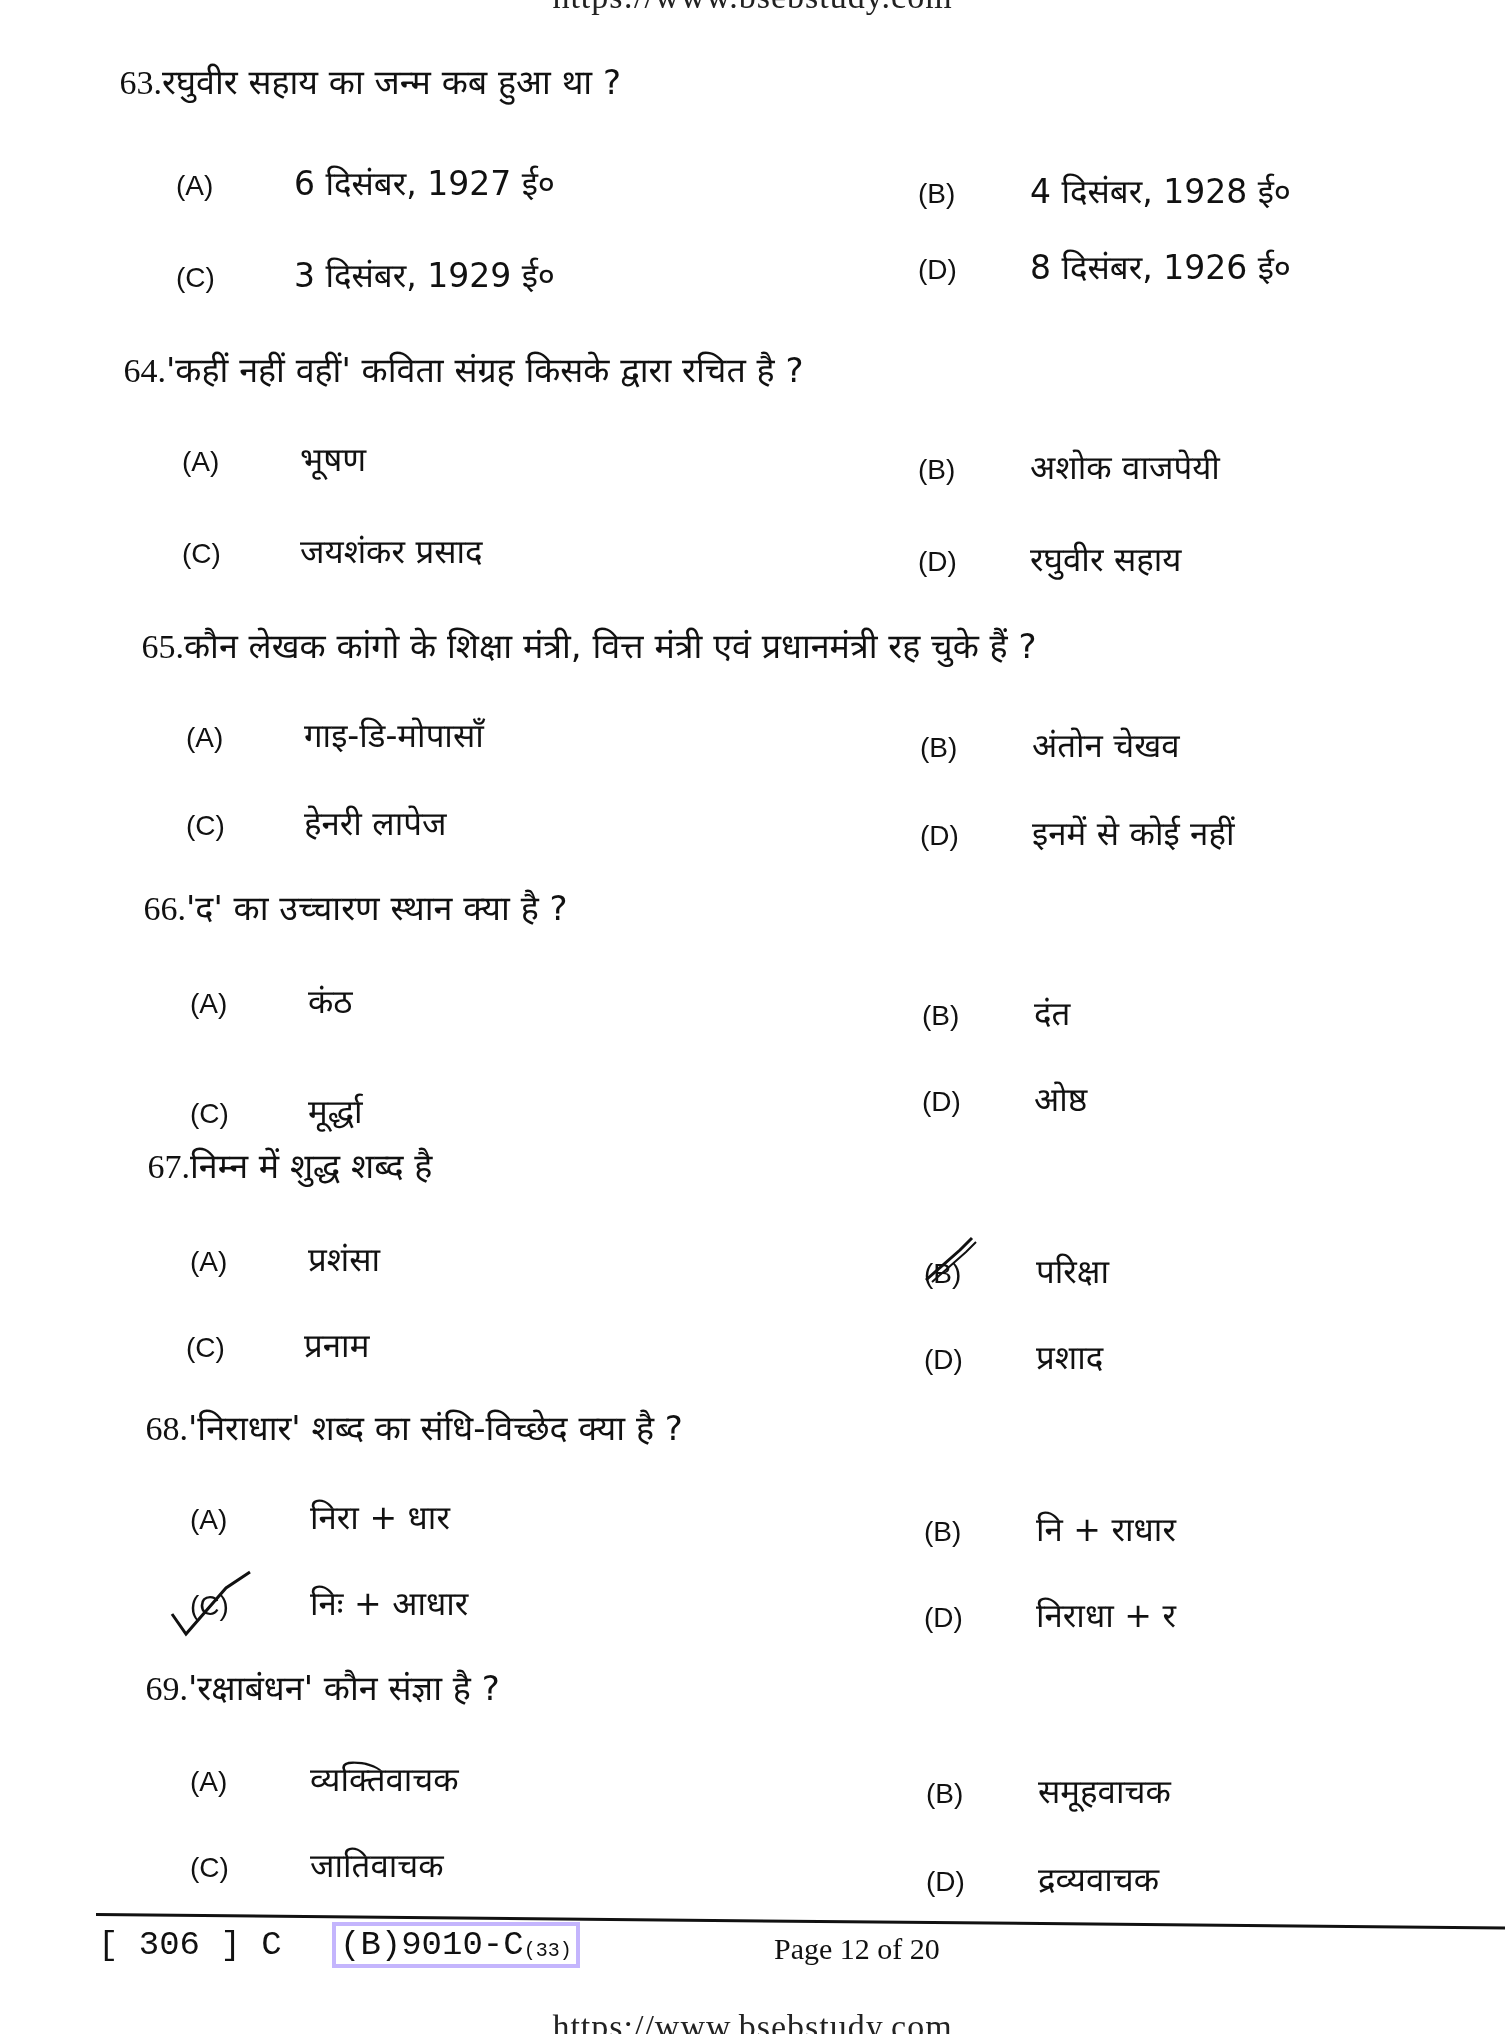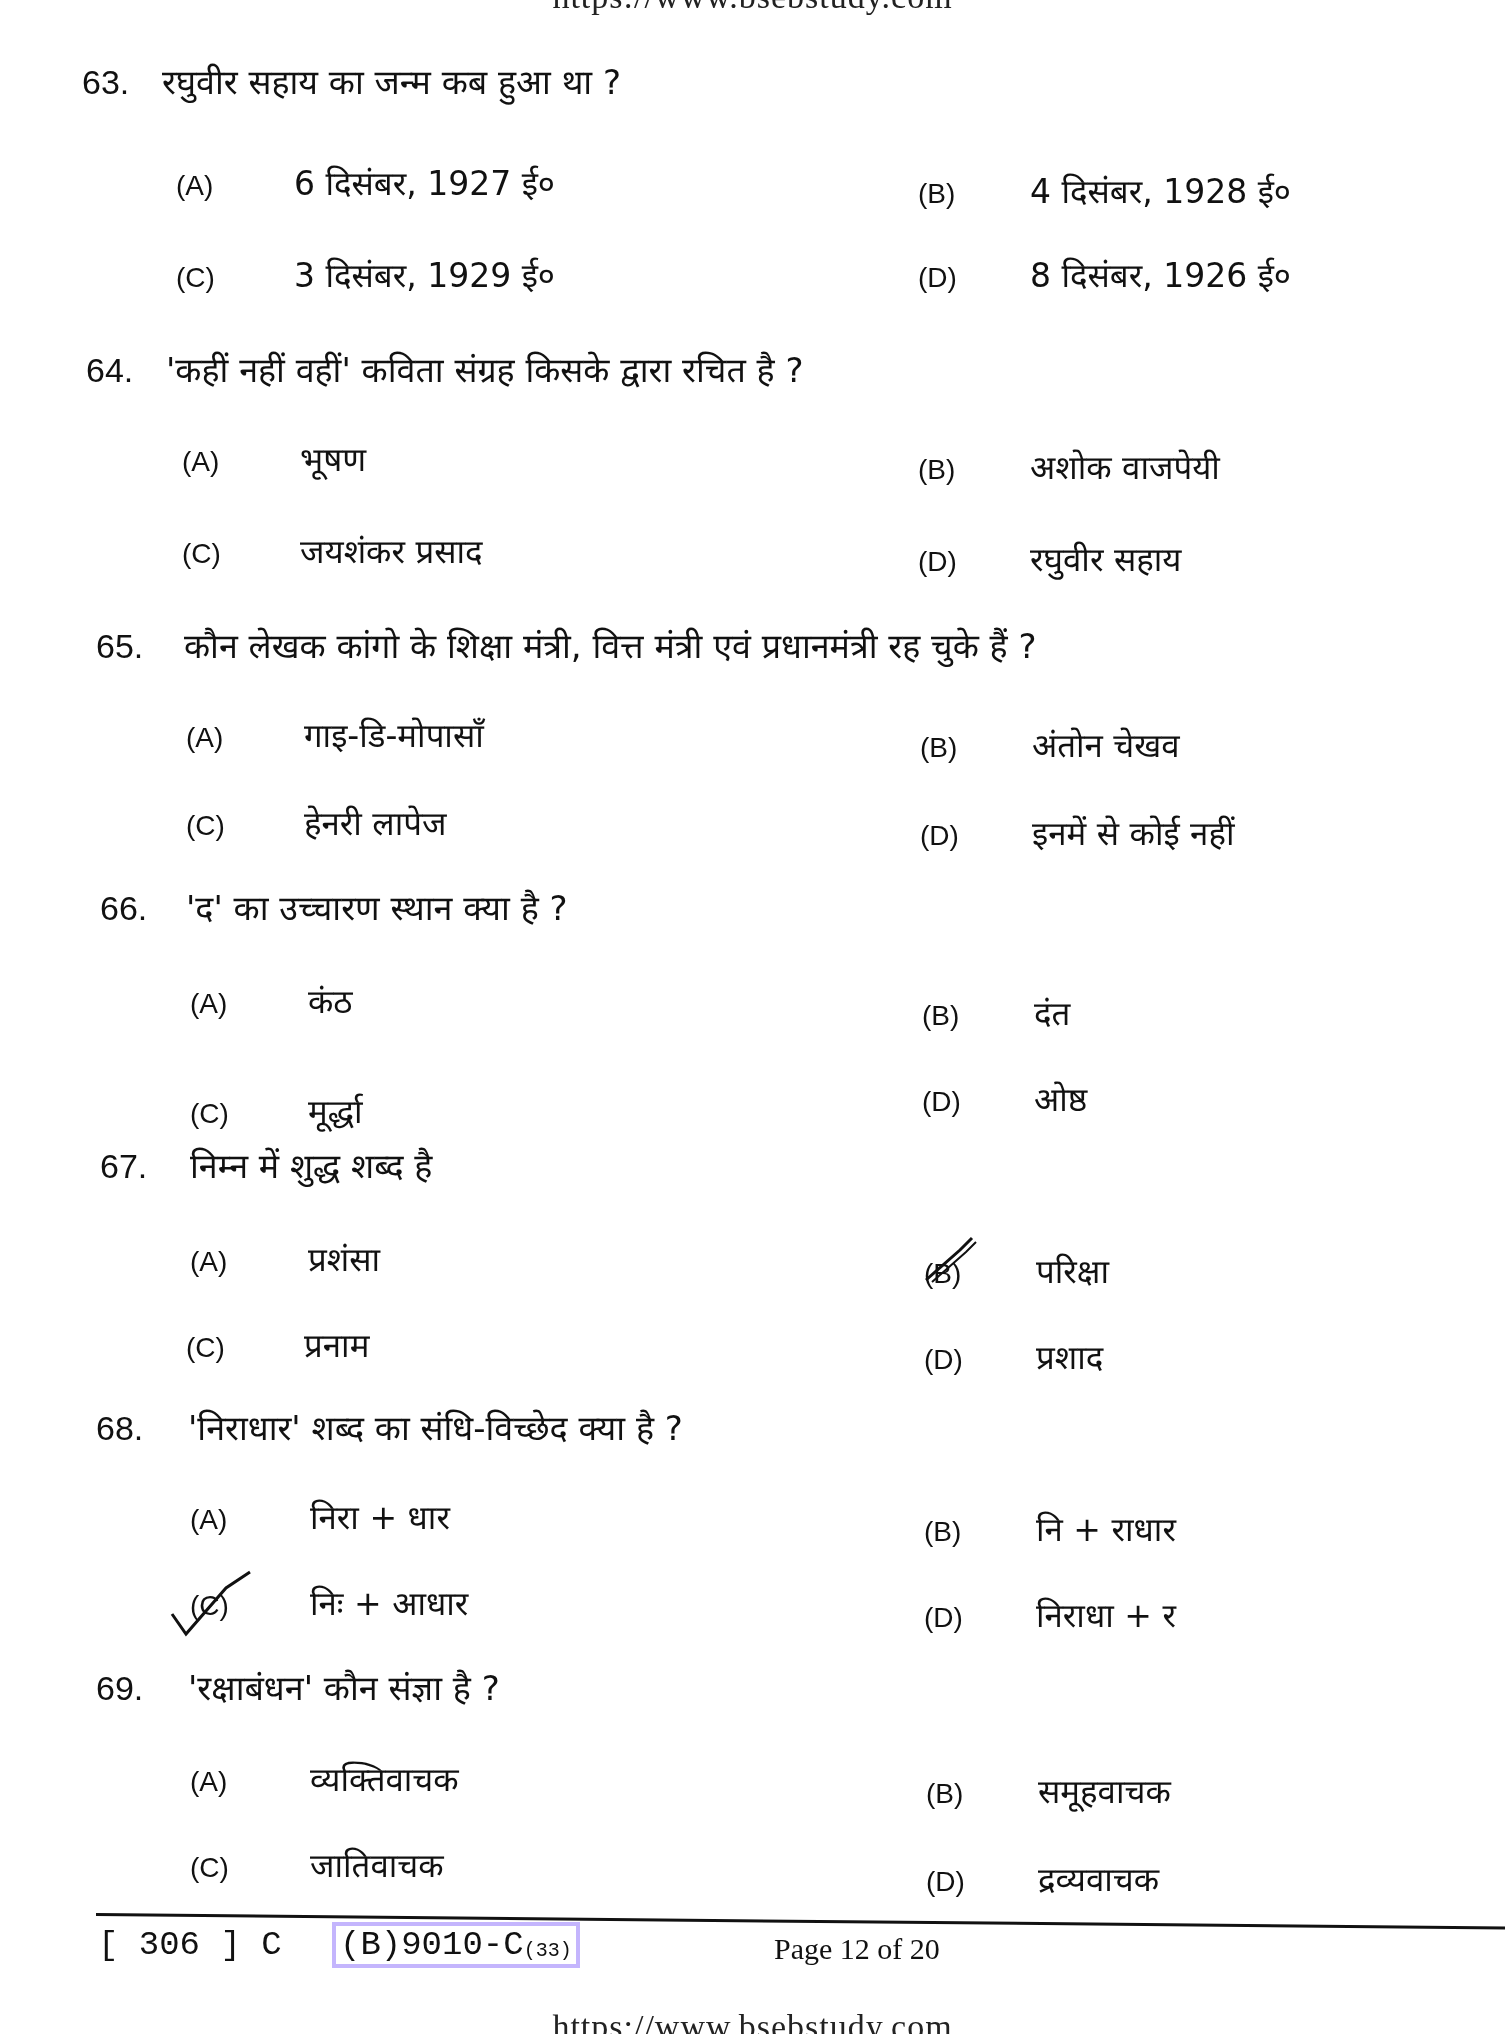--- a/index.html
+++ b/index.html
@@ -1,42 +1,42 @@
 <!DOCTYPE html>
 <html><head>
   <meta charset="utf-8">
   <style>
     html, body { margin:0; padding:0; background:#fff; }
     body { width:1505px; height:2034px; position:relative; overflow:hidden; font-family:"DejaVu Sans", sans-serif; color:#111; }
     .url { position:absolute; left:0; width:1505px; text-align:center; font-family:"Liberation Serif", serif; font-size:34px; color:#222; letter-spacing:1px; }
     .url.top { top:-22px; }
     .url.bottom { top:2008px; }
     .q { position:absolute; font-size:34px; white-space:nowrap; }
-    .qnum { display:inline-block; font-family:Liberation Sans, sans-serif; width:80px; }
+    .qnum { display:inline-block; font-family:Liberation Serif, serif; width:80px;text-align:right; }
     .opt { position:absolute; font-size:33px; white-space:nowrap; }
     .lbl { display:inline-block; font-family:"Liberation Sans", sans-serif; font-size:28px; width:118px; }
     .mark { position:absolute; pointer-events:none; }
     .rule { position:absolute; left:96px; top:1913px; width:1420px; height:3px; background:#111; transform:rotate(0.55deg); transform-origin:left center; }
     .footer { position:absolute; top:1926px; font-size:34px; font-family:Liberation Mono, monospace; }
     .code-box { border:4px solid #c4b5fd; padding:0 4px; }
     .code-box sub { font-size:20px; vertical-align:-2px; }
     .pageno { font-family:"Liberation Serif", serif; font-weight:normal; font-size:30px; }
   </style>
 </head>
 <body>
 
 <div class="url top">https://www.bsebstudy.com</div>
 
 <div class="q" style="left:82px;top:58px;">
   <span class="qnum">63.</span><span>रघुवीर सहाय का जन्म कब हुआ था ?</span>
 </div>
 <div class="opt" style="left:176px;top:160px;"><span class="lbl">(A)</span><span>6 दिसंबर, 1927 ई०</span></div>
 <div class="opt" style="left:918px;top:168px;"><span class="lbl" style="width:112px">(B)</span><span>4 दिसंबर, 1928 ई०</span></div>
 <div class="opt" style="left:176px;top:252px;"><span class="lbl">(C)</span><span>3 दिसंबर, 1929 ई०</span></div>
-<div class="opt" style="left:918px;top:252px;"><span class="lbl" style="width:112px">(D)</span><span>8 दिसंबर, 1926 ई०</span></div>
+<div class="opt" style="left:918px;top:244px;"><span class="lbl" style="width:112px">(D)</span><span>8 दिसंबर, 1926 ई०</span></div>
 
 <div class="q" style="left:86px;top:346px;">
   <span class="qnum">64.</span><span>'कहीं नहीं वहीं' कविता संग्रह किसके द्वारा रचित है ?</span>
 </div>
 <div class="opt" style="left:182px;top:436px;"><span class="lbl">(A)</span><span>भूषण</span></div>
 <div class="opt" style="left:918px;top:444px;"><span class="lbl" style="width:112px">(B)</span><span>अशोक वाजपेयी</span></div>
 <div class="opt" style="left:182px;top:528px;"><span class="lbl">(C)</span><span>जयशंकर प्रसाद</span></div>
 <div class="opt" style="left:918px;top:536px;"><span class="lbl" style="width:112px">(D)</span><span>रघुवीर सहाय</span></div>
 
 <div class="q" style="left:96px;top:622px;">

